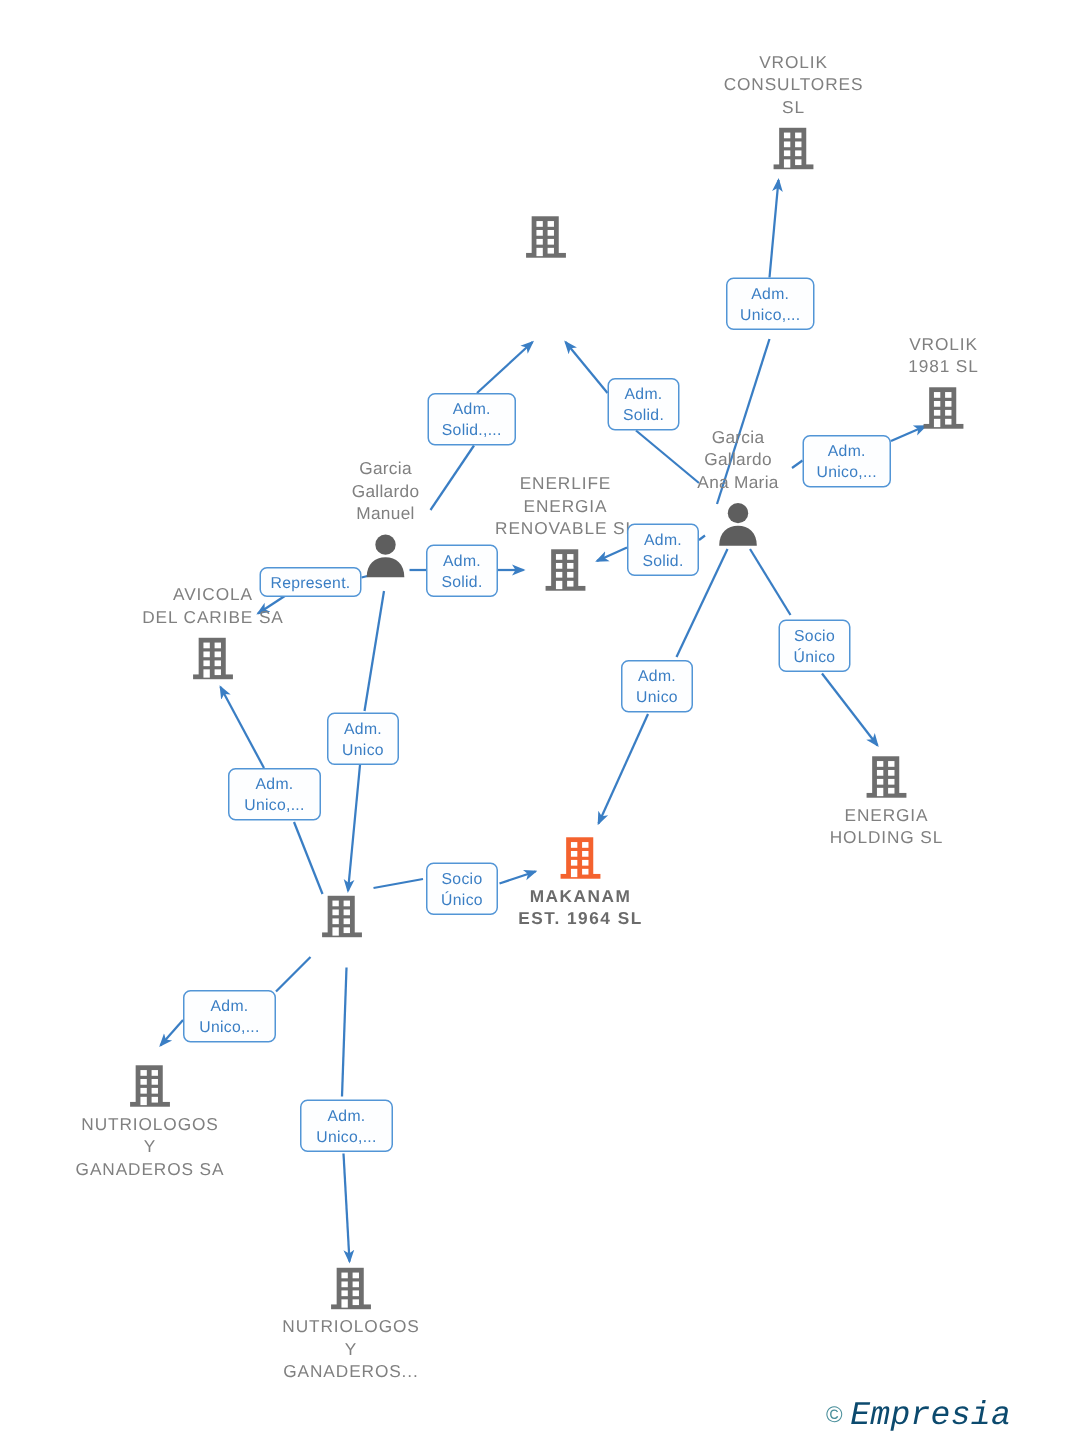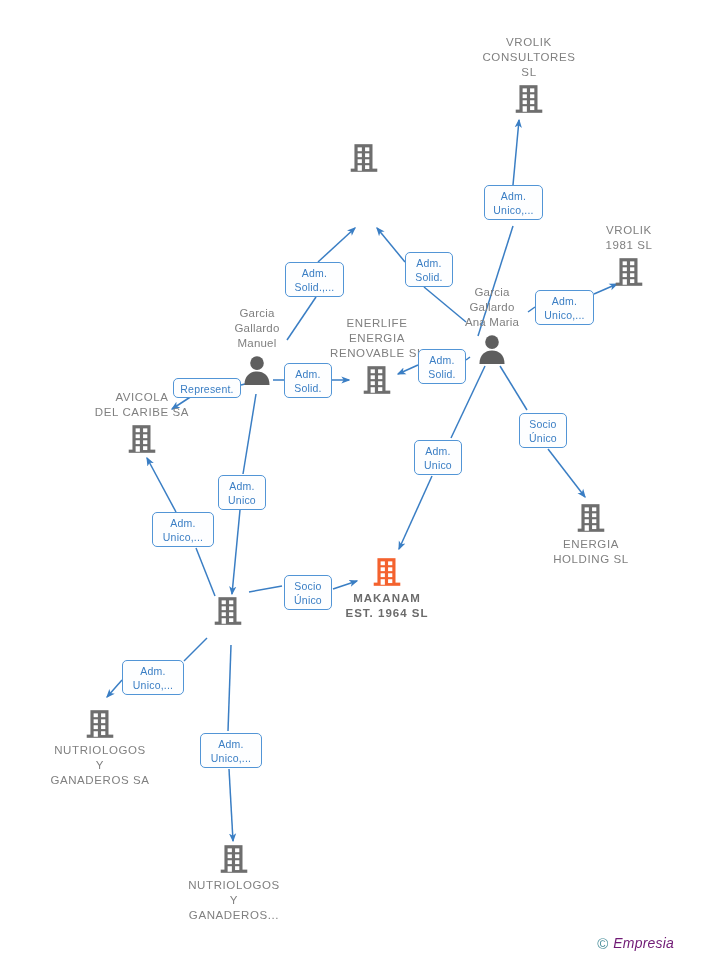--- a/index.html
+++ b/index.html
@@ -74,23 +74,23 @@
     align-items:center;
     gap:5px;
     user-select:none;
   }
   #watermark .copy{
     color:#4a8f9b;
     font-size:15px;
     line-height:15px;
   }
   #watermark .brand{
-    color:#701a75;
-    font-size:14px;
-    font-family:Liberation Sans, sans-serif;
+    color:#0c4a6e;
+    font-size:22px;
+    font-family:Liberation Mono, monospace;
     font-style:italic;
     line-height:17px;
     letter-spacing:0.2px;
   }
 </style>
 </head>
 <body>
 
 <div id="canvas">
 

